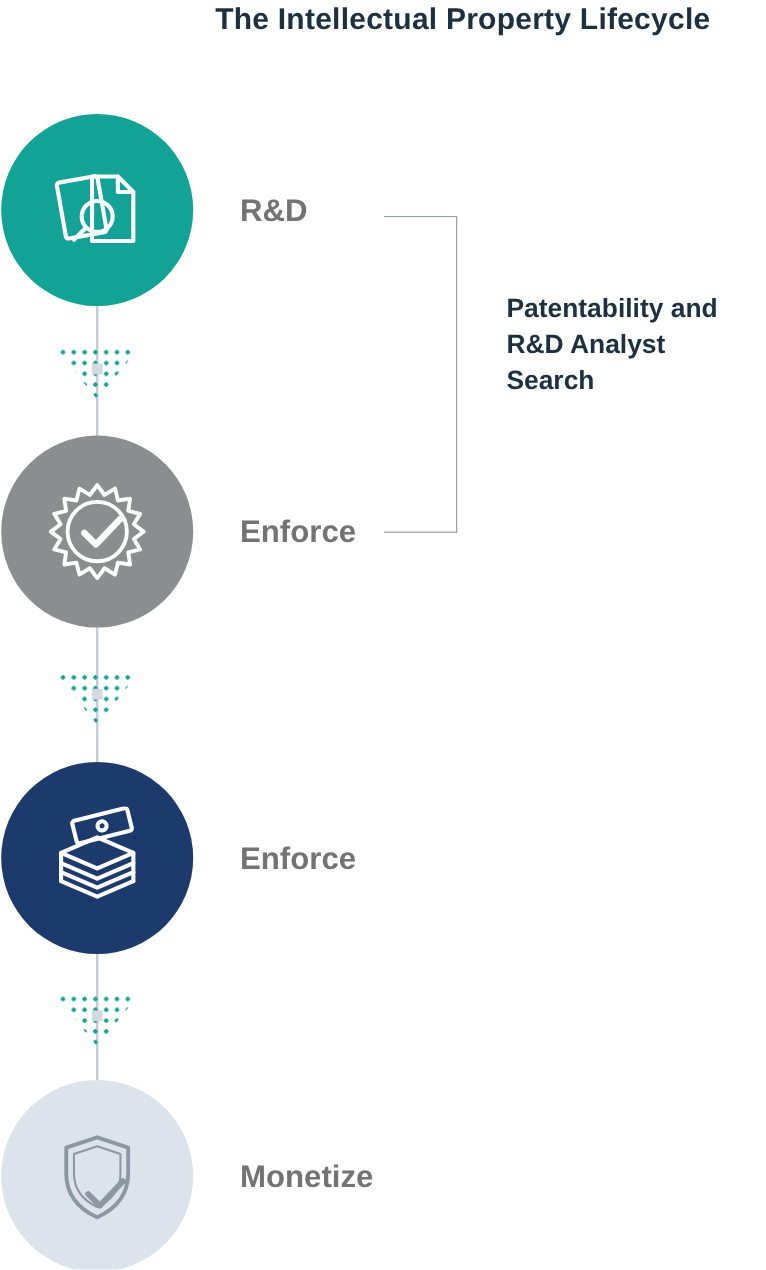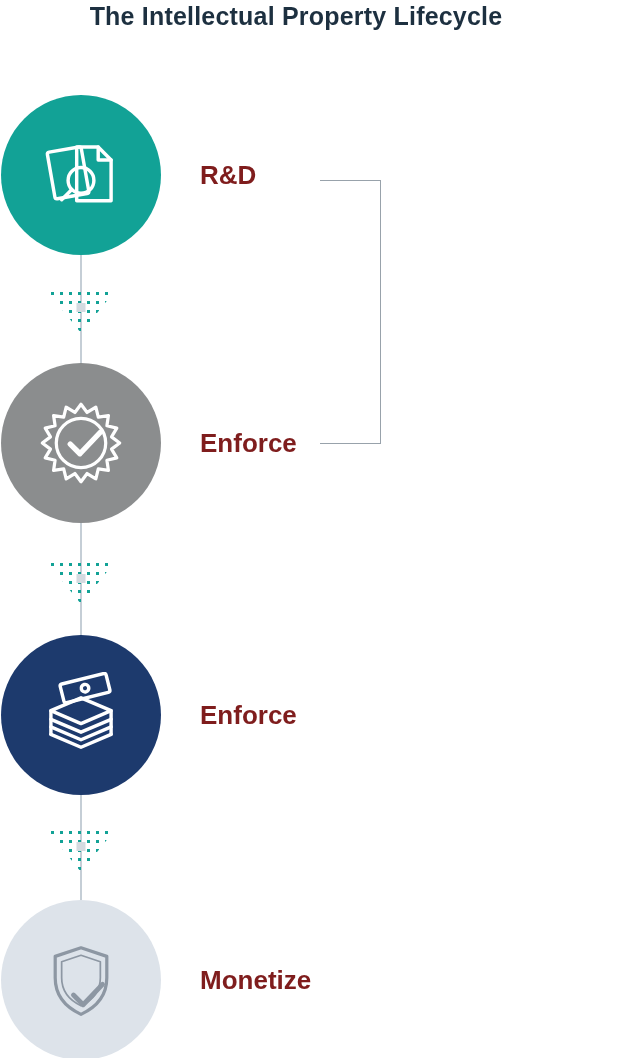--- a/index.html
+++ b/index.html
@@ -3,39 +3,39 @@
 <meta charset="utf-8">
 <style>
   html,body{margin:0;padding:0;}
   body{
     width:638px;height:1058px;position:relative;overflow:hidden;
     background:#ffffff;
     font-family:"Liberation Sans", sans-serif;
   }
   .title{
     position:absolute;top:2px;left:0;width:592px;margin:0;
-    text-align:center;font-size:25px;font-weight:700;color:#1d3040;
+    text-align:right;font-size:25px;font-weight:700;color:#1d3040;
     letter-spacing:0.2px;
   }
   .spine{
     position:absolute;left:80px;top:150px;width:2px;height:832px;
     background:#c5ced6;
   }
   .circle{
     position:absolute;left:1px;width:160px;height:160px;border-radius:50%;
     display:flex;align-items:center;justify-content:center;
   }
   .circle.teal{background:#12a296;}
   .circle.gray{background:#8b8d8e;}
   .circle.navy{background:#1d3a6d;}
   .circle.light{background:#dde3ea;}
   .circle svg{width:86px;height:86px;display:block;}
   .stage-label{
     position:absolute;left:200px;height:36px;line-height:36px;
-    font-size:26px;font-weight:600;color:#7f1d1d;white-space:nowrap;
+    font-size:26px;font-weight:600;color:#737373;white-space:nowrap;
   }
   .dots{
     position:absolute;left:44px;width:74px;height:46px;
     background-image:radial-gradient(circle,#12a296 1.6px,transparent 2px);
     background-size:9px 9px;background-position:4px 2px;
     clip-path:polygon(0 0,100% 0,50% 100%);
   }
   .dots::after{
     content:"";position:absolute;left:50%;top:34%;width:9px;height:9px;
     transform:translateX(-50%);background:#d4dae0;
@@ -107,15 +107,18 @@
       <path d="M40 10 L64 18 V38 C64 56 53 66 40 72 C27 66 16 56 16 38 V18 Z"></path>
       <path d="M40 17 L58 23 V38 C58 51 50.5 59 40 64 C29.5 59 22 51 22 38 V23 Z" stroke-width="1.6"></path>
       <path d="M33 54 l9 9 l18 -19" stroke-width="4.5"></path>
     </svg>
   </div>
   <div class="stage-label" style="top:962px">Monetize</div>
 
   <div class="bracket"></div>
 
   <div class="annotation">
+    <div>Patentability and</div>
+    <div>R&amp;D Analyst</div>
+    <div>Search</div>
   </div>
 
 </div>
 
 </body></html>

